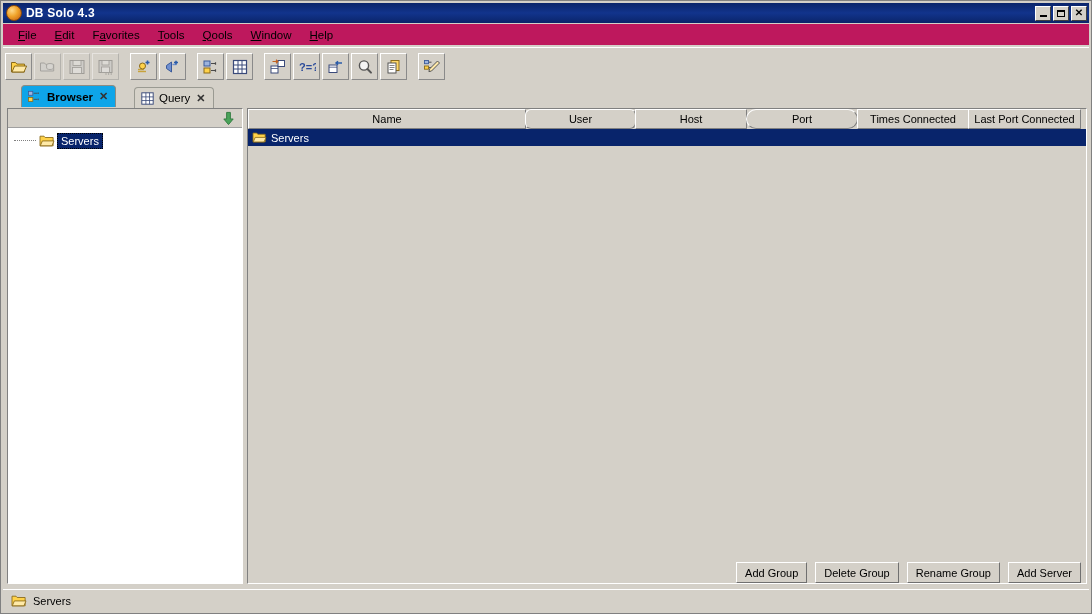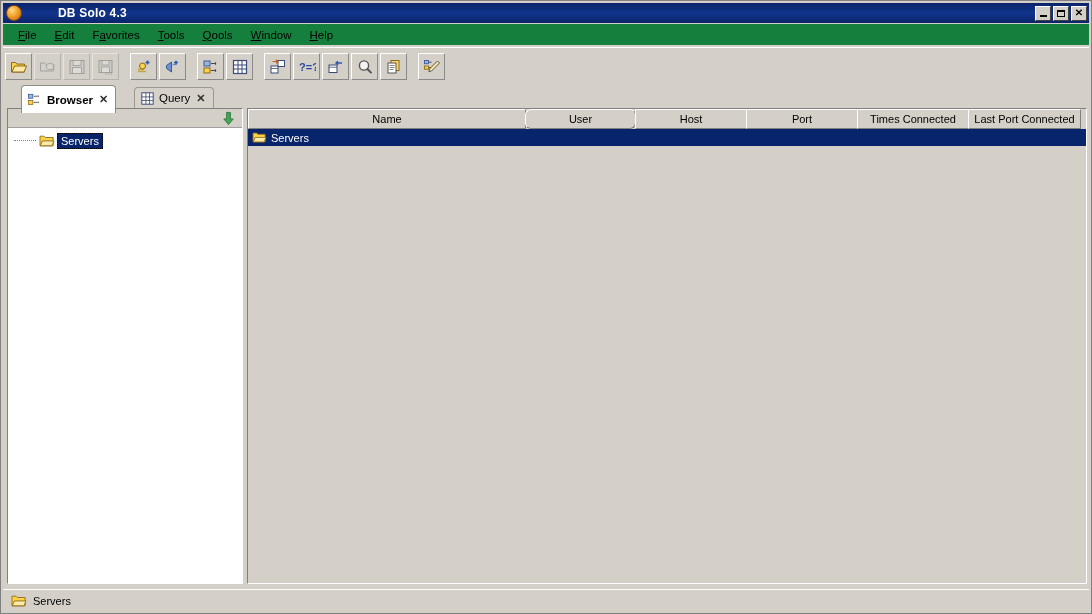--- a/index.html
+++ b/index.html
@@ -25,21 +25,20 @@
   
   .titlebar {
     position: absolute;
     left: 2px; top: 2px;
     width: 1086px; height: 20px;
     background: linear-gradient(to bottom, #0a246a 0%, #12348c 50%, #0a246a 100%);
     display: flex;
     align-items: center;
     box-sizing: border-box;
     padding: 0 2px 0 3px;
-    gap: 32px;
   }
   .app-icon {
     width: 16px; height: 16px;
     border-radius: 50%;
     background: radial-gradient(circle at 35% 32%, #ffd98a 0%, #f0a32a 45%, #d2741a 80%, #a14f10 100%);
     border: 1px solid #8a4a0c;
     box-sizing: border-box;
     flex: 0 0 auto;
     margin-right: 4px;
   }
@@ -76,21 +75,21 @@
   }
   .win-btn .glyph-close {
     font-size: 10px; font-weight: bold; line-height: 1; margin-top: -1px;
   }
 
   
   .menubar {
     position: absolute;
     left: 2px; top: 23px;
     width: 1086px; height: 21px;
-    background: #15803d;
+    background: #be185d;
     display: flex;
     align-items: center;
     padding-left: 6px;
     box-sizing: border-box;
   }
   .menu-item {
     padding: 2px 9px;
     font-size: 11.5px;
     color: #000;
     cursor: default;
@@ -187,23 +186,23 @@
     border-bottom: none;
     border-radius: 4px 4px 0 0;
     display: flex;
     align-items: center;
     padding: 0 6px;
     box-sizing: border-box;
     white-space: nowrap;
     gap: 5px;
   }
   .tab.active {
-    background: #ffffff;
+    background: #0ea5e9;
     top: 0px;
-    height: 28px;
+    height: 22px;
     border-color: #8c8c84;
     z-index: 3;
   }
   .tab-label { font-size: 11.5px; color: #000; }
   .tab.active .tab-label { font-weight: bold; }
   .tab-close {
     font-size: 11px;
     color: #333;
     font-weight: bold;
     line-height: 1;
@@ -582,35 +581,41 @@
     </div>
   </div>
 
   <div class="splitter"></div>
 
   <div class="table-panel">
     <div class="table-head">
       <div class="th" style="width:278px;">Name</div>
       <div class="th" style="width:111px;border-radius:6px;">User</div>
       <div class="th" style="width:112px;">Host</div>
-      <div class="th" style="width:112px;">Port</div>
+      <div class="th" style="width:112px;border-radius:10px;">Port</div>
       <div class="th" style="width:112px;">Times Connected</div>
       <div class="th" style="width:113px;">Last Port Connected</div>
     </div>
     <div class="table-body">
       <div class="row-selected">
         <svg width="15" height="13" viewBox="0 0 18 16" style="flex:0 0 auto;">
           <path d="M1 13.5V2.5h4.6l1.3 1.5H16v9.5z" fill="#ffd24a" stroke="#8a6a1a" stroke-width="1"></path>
           <path d="M1.3 13.5l2.4-5.6H17l-2.4 5.6z" fill="#ffeaa8" stroke="#8a6a1a" stroke-width="1"></path>
         </svg>
         <span class="cell-name">Servers</span>
       </div>
     </div>
   </div>
 
+  <div class="btnbar">
+    <div class="btn">Add Group</div>
+    <div class="btn">Delete Group</div>
+    <div class="btn">Rename Group</div>
+    <div class="btn">Add Server</div>
+  </div>
 
   <div class="sep-line" style="top:588px;"></div>
 
   <div class="statusbar">
     <svg width="16" height="14" viewBox="0 0 18 16" style="flex:0 0 auto;">
       <path d="M1 13.5V2.5h4.6l1.3 1.5H16v9.5z" fill="#ffd24a" stroke="#8a6a1a" stroke-width="1"></path>
       <path d="M1.3 13.5l2.4-5.6H17l-2.4 5.6z" fill="#ffeaa8" stroke="#8a6a1a" stroke-width="1"></path>
     </svg>
     <span class="status-text">Servers</span>
   </div>

